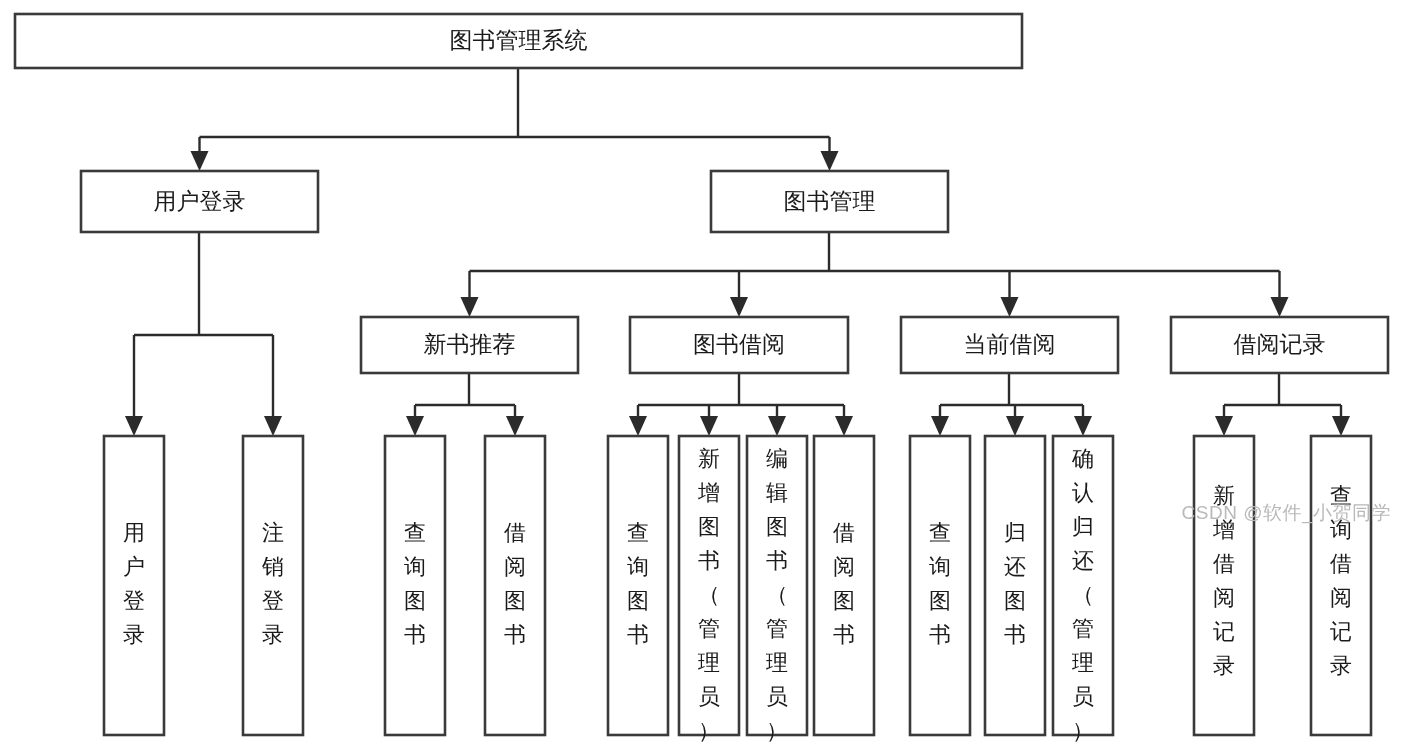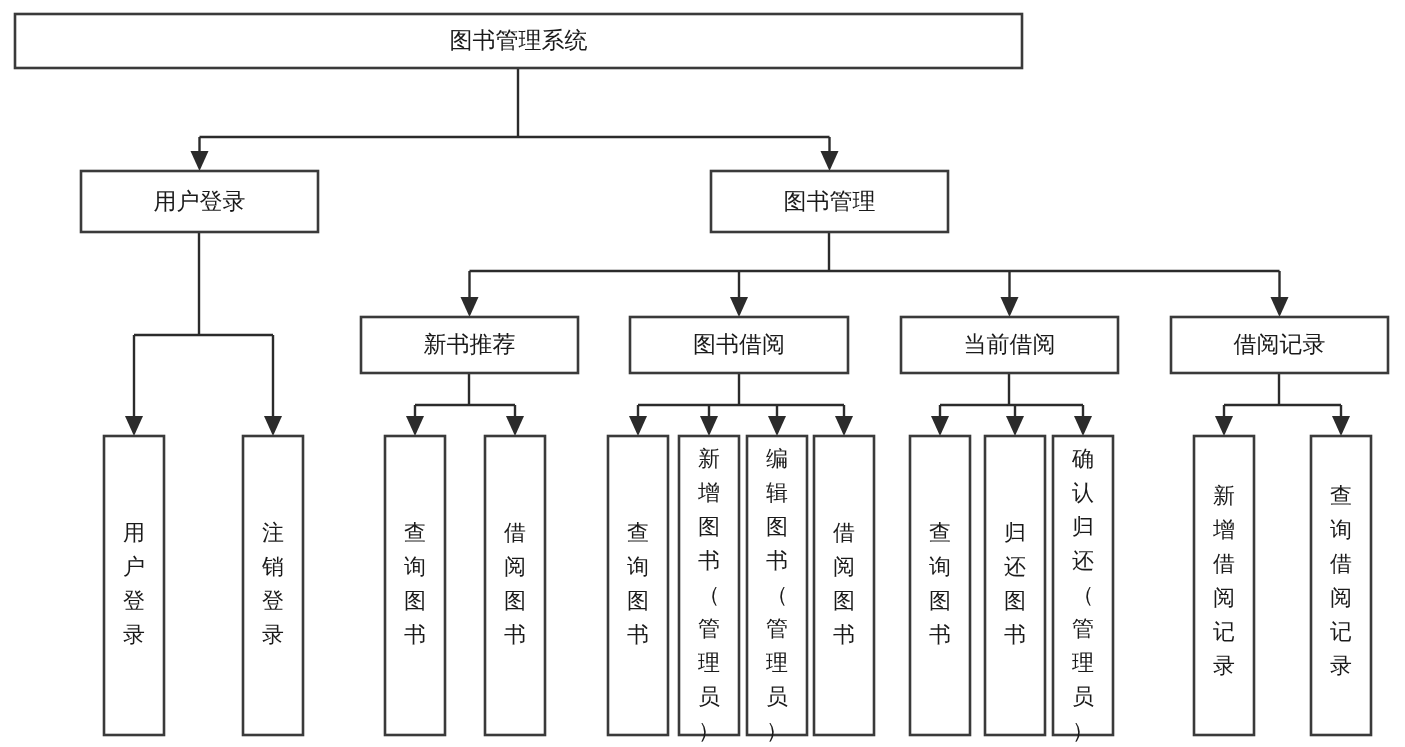--- a/index.html
+++ b/index.html
@@ -201,13 +201,14 @@
         <g>
           <rect x="1194" y="436" width="60" height="299" class="node-box"></rect>
           <text x="1224" class="node-label-v"><tspan x="1224" y="502.5">新</tspan><tspan x="1224" y="536.5">增</tspan><tspan x="1224" y="570.5">借</tspan><tspan x="1224" y="604.5">阅</tspan><tspan x="1224" y="638.5">记</tspan><tspan x="1224" y="672.5">录</tspan></text>
         </g>
         <g>
           <rect x="1311" y="436" width="60" height="299" class="node-box"></rect>
           <text x="1341" class="node-label-v"><tspan x="1341" y="502.5">查</tspan><tspan x="1341" y="536.5">询</tspan><tspan x="1341" y="570.5">借</tspan><tspan x="1341" y="604.5">阅</tspan><tspan x="1341" y="638.5">记</tspan><tspan x="1341" y="672.5">录</tspan></text>
         </g>
       </g>
   </svg>
+  <div class="watermark-text">CSDN @软件_小贺同学</div>
 </div>
 
 </body></html>

